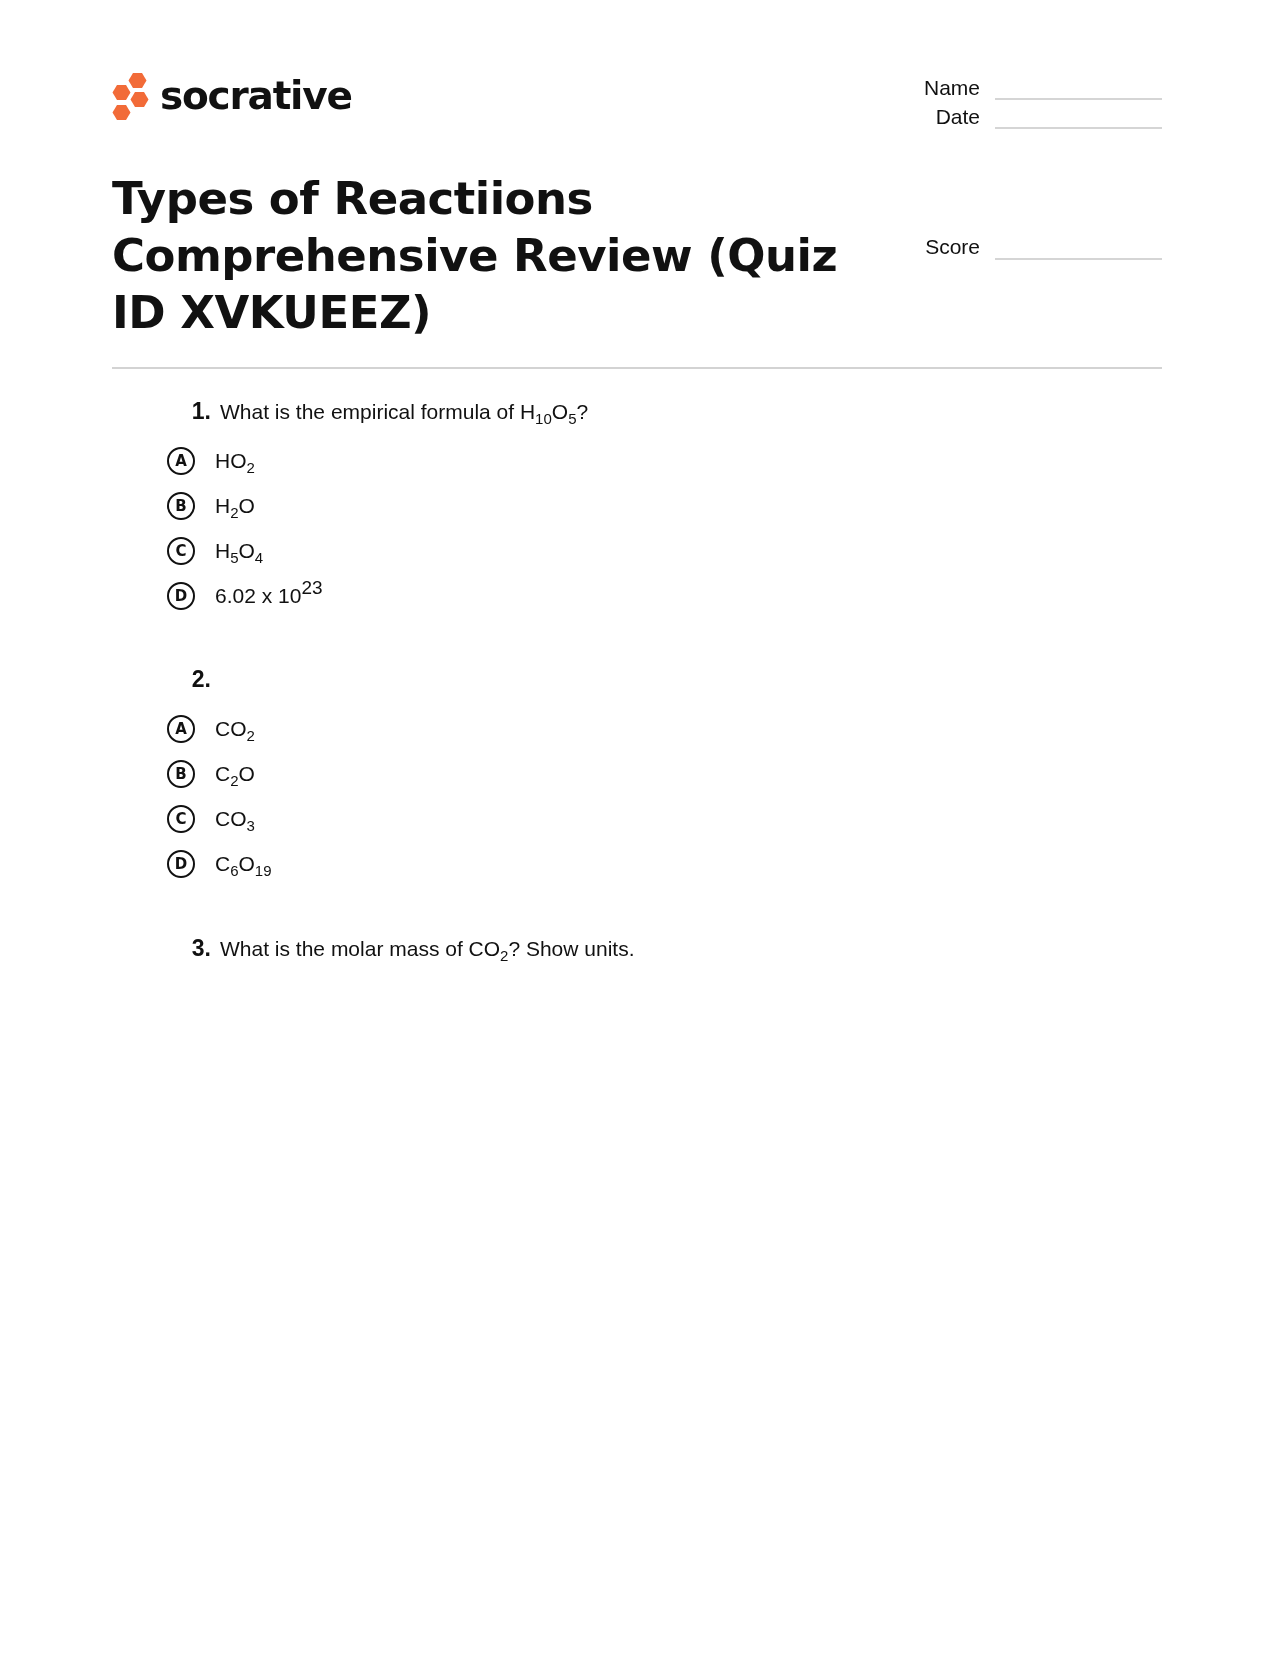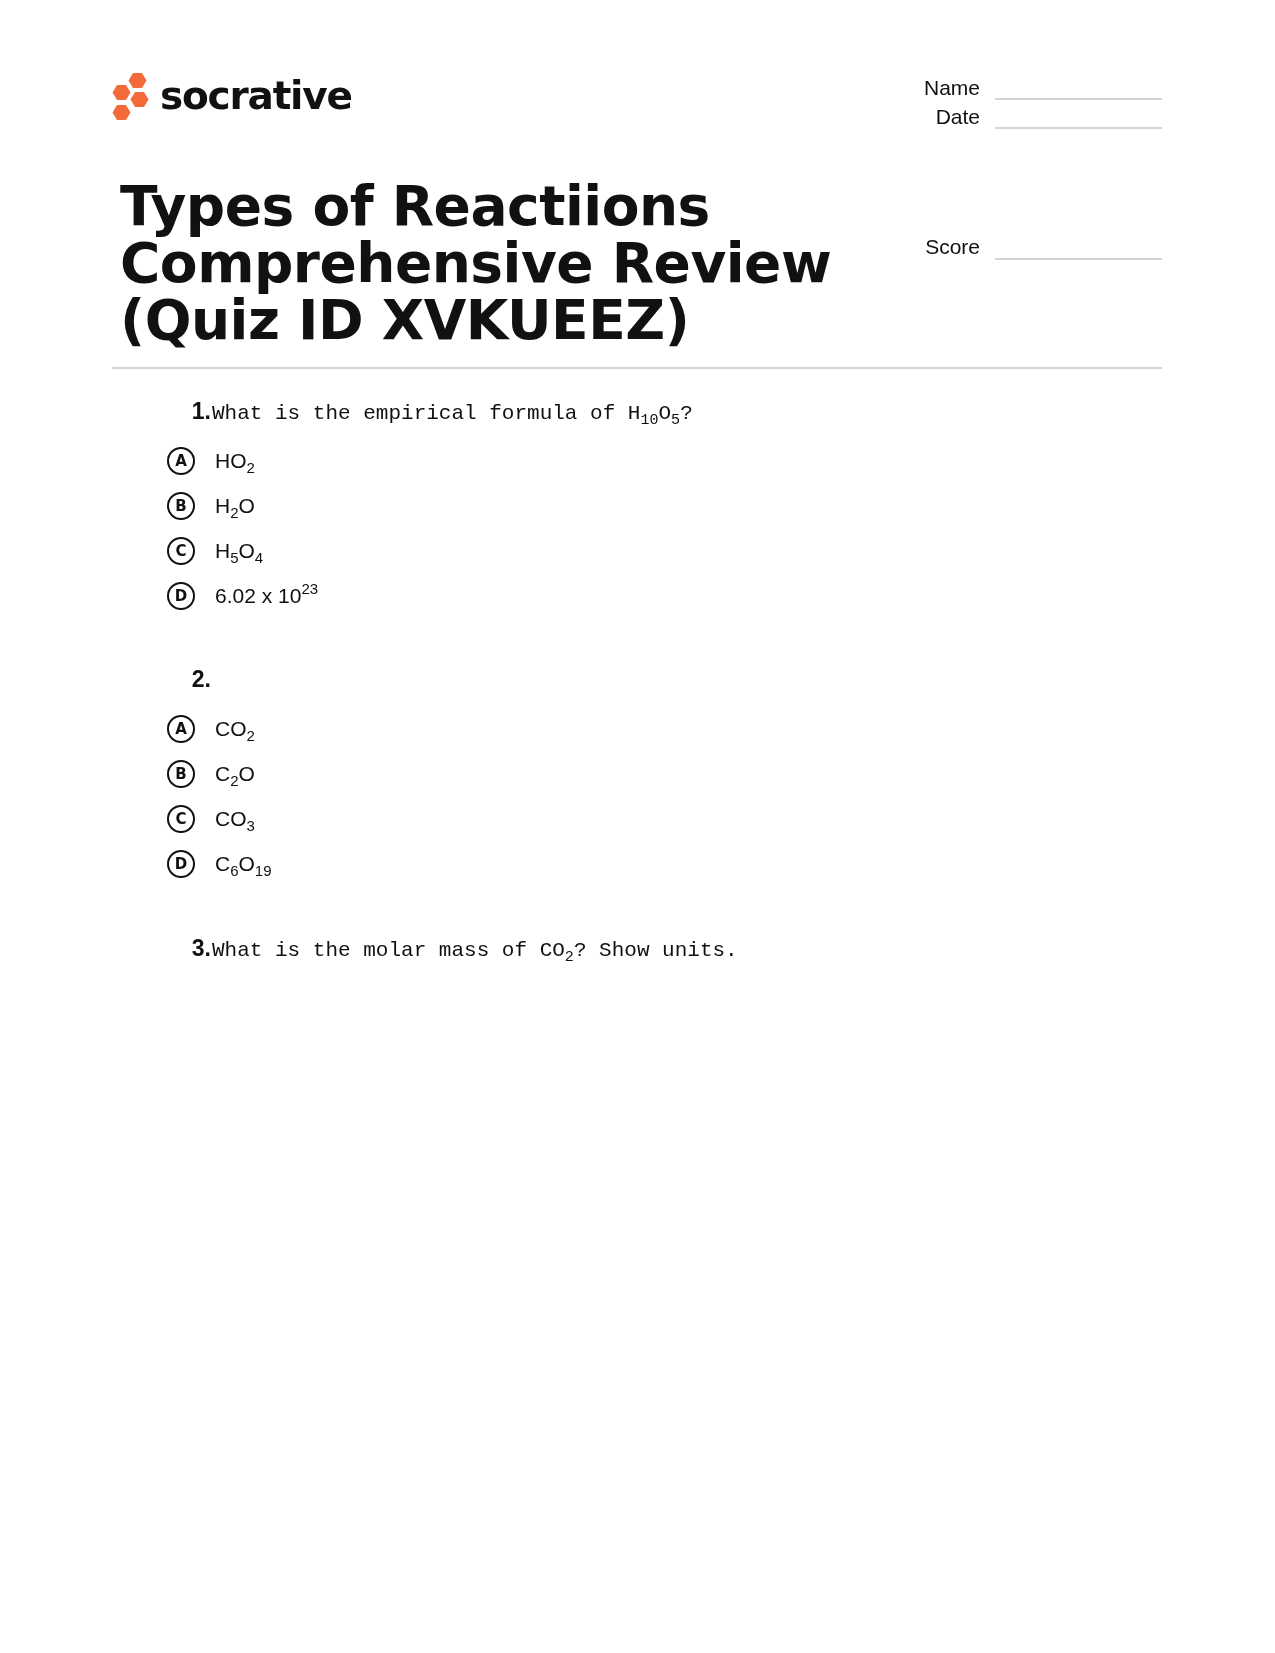--- a/index.html
+++ b/index.html
@@ -6,31 +6,31 @@
   body { width: 1275px; height: 1653px; position: relative; overflow: hidden;
          font-family: "Liberation Sans", "DejaVu Sans", sans-serif; color: #111; }
   .logo { position: absolute; left: 112px; top: 72px; height: 50px; display: flex; align-items: center; }
   .logo svg { width: 38px; height: 50px; }
   .logo-text { font-family: "DejaVu Sans", sans-serif; font-weight: bold; font-size: 39px;
                letter-spacing: -1.2px; margin-left: 10px; color: #111; line-height: 1; margin-top: -4px; }
   .meta-row { position: absolute; display: flex; align-items: flex-end; }
   .meta-label { width: 95px; text-align: right; font-size: 21px; color: #111; }
   .meta-line { position: absolute; left: 995px; width: 167px; height: 0; border-top: 2px solid #d5d5d5; }
   .title { position: absolute; left: 112px; top: 170px; width: 780px;
-           font-family: "DejaVu Sans", sans-serif; font-weight: bold; font-size: 55px;
-           line-height: 57px; letter-spacing: -0.5px; color: #111; margin: 8px; }
+           font-family: "DejaVu Sans", sans-serif; font-weight: bold; font-size: 45px;
+           line-height: 57px; letter-spacing: -0.5px; color: #111; margin: 0; }
   .divider { position: absolute; left: 112px; top: 367px; width: 1050px; height: 0;
              border-top: 2px solid #d3d3d3; }
   .question { position: absolute; left: 170px; }
   .q-head { display: flex; align-items: baseline; height: 30px; }
   .q-num { width: 41px; font-weight: bold; font-size: 23px; text-align: right; padding-right: 0; box-sizing: border-box; }
   .q-num span { display: inline-block; width: 32px; text-align: right; }
-  .q-text { font-size: 21px; margin-left: 1px; font-family: Liberation Mono, monospace; }
+  .q-text { font-size: 21px; margin-left: 9px; }
   .sub { font-size: 15px; vertical-align: -5px; line-height: 0; }
-  .sup { font-size: 15px; vertical-align: 9px; line-height: 0; }
+  .sup { font-size: 19px; vertical-align: 9px; line-height: 0; }
   .option { position: absolute; left: 0; display: flex; align-items: center; height: 34px; }
   .opt-circle { width: 28px; height: 28px; border: 2px solid #111; border-radius: 50%;
                 box-sizing: border-box; display: flex; align-items: center; justify-content: center;
                 font-family: "DejaVu Sans", sans-serif; font-weight: bold; font-size: 15px; color: #111;
                 cursor: pointer; }
   .opt-text { margin-left: 20px; font-size: 21px; color: #111; }
 </style>
 </head>
 <body>
 

